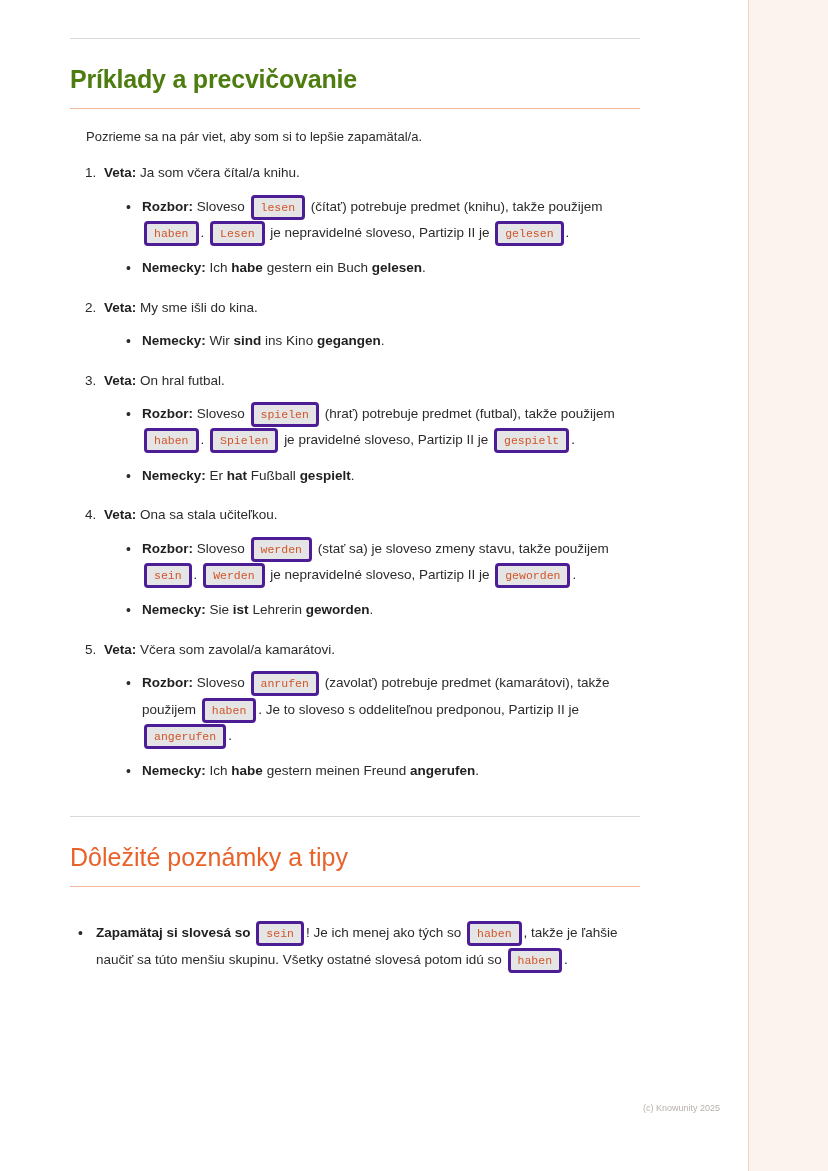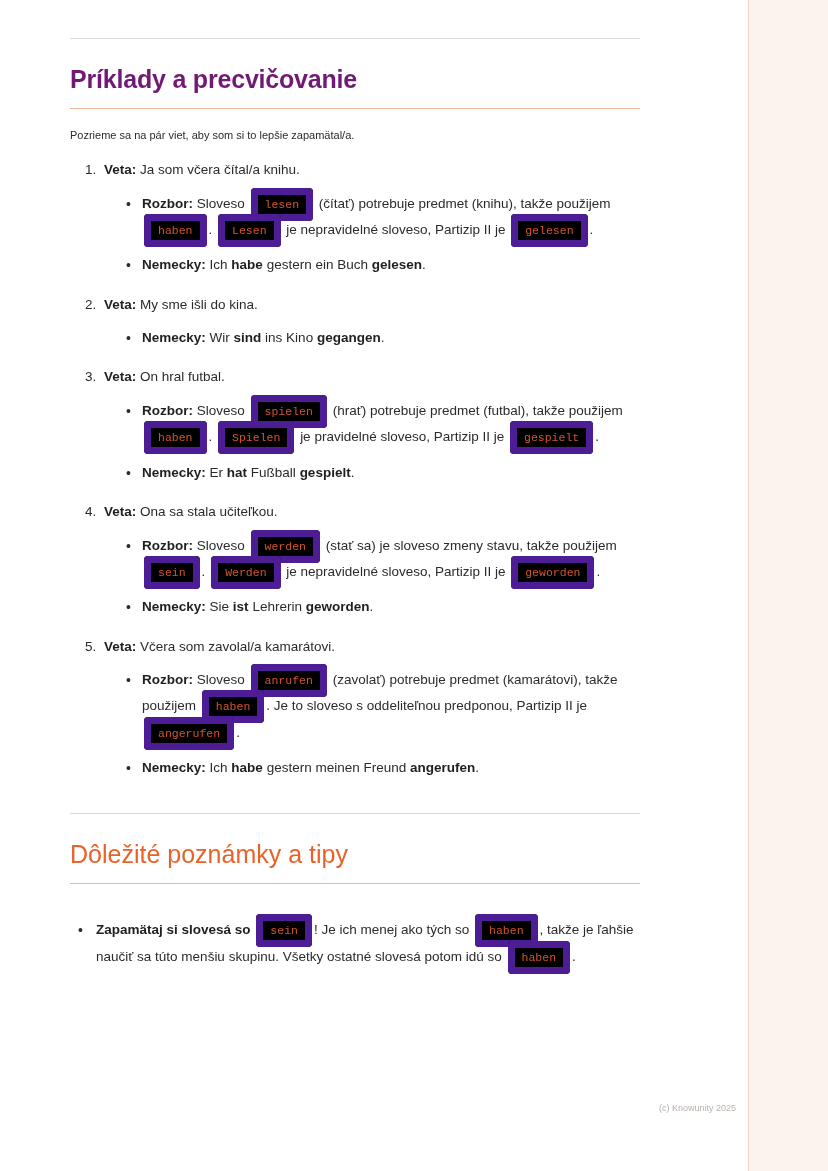--- a/index.html
+++ b/index.html
@@ -38,33 +38,33 @@
     width: 570px;
   }
   .top-rule {
     margin-top: 38px;
     border-top: 1px solid #d9d9d9;
     width: 570px;
   }
   h1.section-title {
     font-size: 25px;
     font-weight: bold;
-    color: #701a75;
+    color: #4d7c0f;
     margin: 26px 0 0 0;
     letter-spacing: -0.2px;
   }
   .title-rule {
     margin-top: 14px;
     border-top: 1.5px solid #f0b79c;
     width: 570px;
   }
   p.intro {
-    font-size: 11px;
+    font-size: 13px;
     line-height: 1.55;
-    margin: 18px 0 0 0;
+    margin: 18px 0 0 16px;
     color: #2b2b2b;
   }
   ol.sentences {
     margin: 14px 0 0 0;
     padding-left: 30px;
     font-size: 13.5px;
   }
   ol.sentences > li {
     margin-top: 15px;
     line-height: 1.6;
@@ -90,22 +90,22 @@
     position: absolute;
     left: 0;
     top: 0;
     color: #2b2b2b;
     font-size: 14px;
   }
   b, strong { font-weight: bold; color: #1f1f1f; }
   code.tok {
     font-family: "Liberation Mono", monospace;
     font-size: 11.5px;
-    background: #000000;
-    border: 7px solid #4c1d95;
+    background: #e5e5e5;
+    border: 3px solid #4c1d95;
     border-radius: 4px;
     color: #d1562a;
     padding: 3px 7px;
     margin: 0 2px;
     white-space: nowrap;
   }
   .bottom-rule {
     margin-top: 32px;
     border-top: 1px solid #d9d9d9;
     width: 570px;
@@ -130,21 +130,21 @@
   ul.tips > li::before {
     content: "•";
     position: absolute;
     left: 0;
     top: 0;
     color: #2b2b2b;
     font-size: 14px;
   }
   .footer-credit {
     position: absolute;
-    right: 92px;
+    right: 108px;
     bottom: 58px;
     font-size: 9px;
     color: #b9b0ab;
   }
 </style>
 </head>
 <body>
 
 <div class="page">
 

